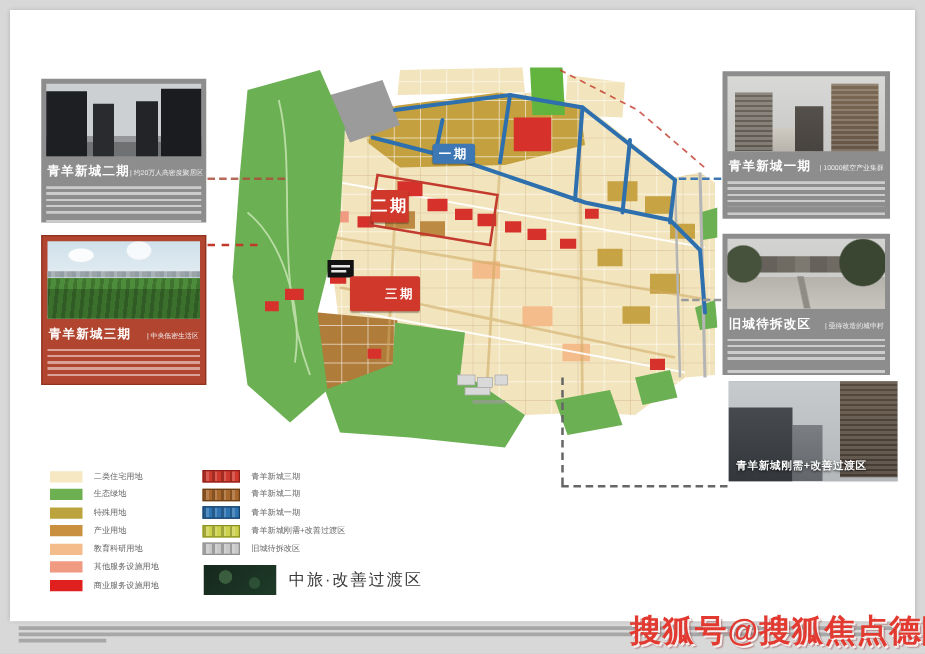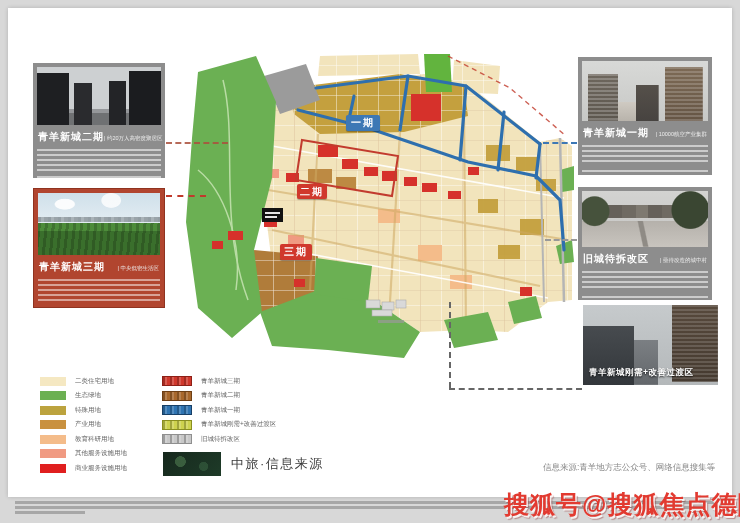--- a/index.html
+++ b/index.html
@@ -211,22 +211,22 @@
     <g fill="#d9d9d9" stroke="#aaaaaa" stroke-width="0.6">
       <rect x="198" y="250" width="14" height="8"></rect>
         <rect x="214" y="252" width="12" height="8"></rect>
       <rect x="228" y="250" width="10" height="8"></rect>
         <rect x="204" y="260" width="20" height="6"></rect>
     </g>
     <rect x="210" y="270" width="26" height="3" fill="#9a9a9a" opacity="0.7"></rect>
   </svg>
 
   <div class="chip blue" style="left:346px;top:115px;width:34px;height:16px;font-size:10px;">一期</div>
-  <div class="chip redc" style="left:297px;top:152px;width:30px;height:15px;font-size:10px;margin-top:32px;">二期</div>
-  <div class="chip redc" style="left:280px;top:244px;width:32px;height:16px;font-size:10px;">三期</div>
+  <div class="chip redc" style="left:297px;top:152px;width:30px;height:26px;font-size:13px;">二期</div>
+  <div class="chip redc" style="left:280px;top:221px;width:32px;height:28px;font-size:10px;padding-left:24px;">三期</div>
 
   <div class="dash-h" style="left:166px;top:142px;width:62px;border-color:rgba(170,80,60,.85);"></div>
   <div class="dash-h" style="left:166px;top:195px;width:40px;border-color:#c0392b;"></div>
   <div class="dash-h" style="left:543px;top:142px;width:34px;border-color:#3d78b5;"></div>
   <div class="dash-h" style="left:545px;top:239px;width:32px;border-color:#999999;"></div>
   <div class="dash-v" style="left:449px;top:302px;height:86px;border-color:#666666;"></div>
   <div class="dash-h" style="left:449px;top:388px;width:133px;border-color:#666666;"></div>
 
   <div class="panel gray" style="left:33px;top:63px;width:132px;height:115px;">
     <div class="photo ph-towers-dark" style="height:58px;"></div>
@@ -323,22 +323,21 @@
         <span class="llabel">青羊新城刚需+改善过渡区</span>
       </div>
     <div class="lrow">
         <span class="sw region" style="background-color: rgb(200, 200, 200); border-color: rgb(143, 143, 143);"></span>
         <span class="llabel">旧城待拆改区</span>
       </div>
   </div>
 
   <div id="logo">
     <span class="logo-img"></span>
-    <span class="logo-text">中旅·信息来源</span>
-  </div>
-  <div id="source-note">信息来源:青羊地方志公众号、网络信息搜集等</div>
+    <span class="logo-text">中旅·改善过渡区</span>
+  </div>
 
   <div class="micro" style="left:15px;top:501px;width:700px;"></div>
   <div class="micro" style="left:15px;top:506px;width:688px;"></div>
   <div class="micro" style="left:15px;top:511px;width:70px;"></div>
 
   <div id="watermark">搜狐号@搜狐焦点德阳站</div>
 </div>
 
 </body></html>

